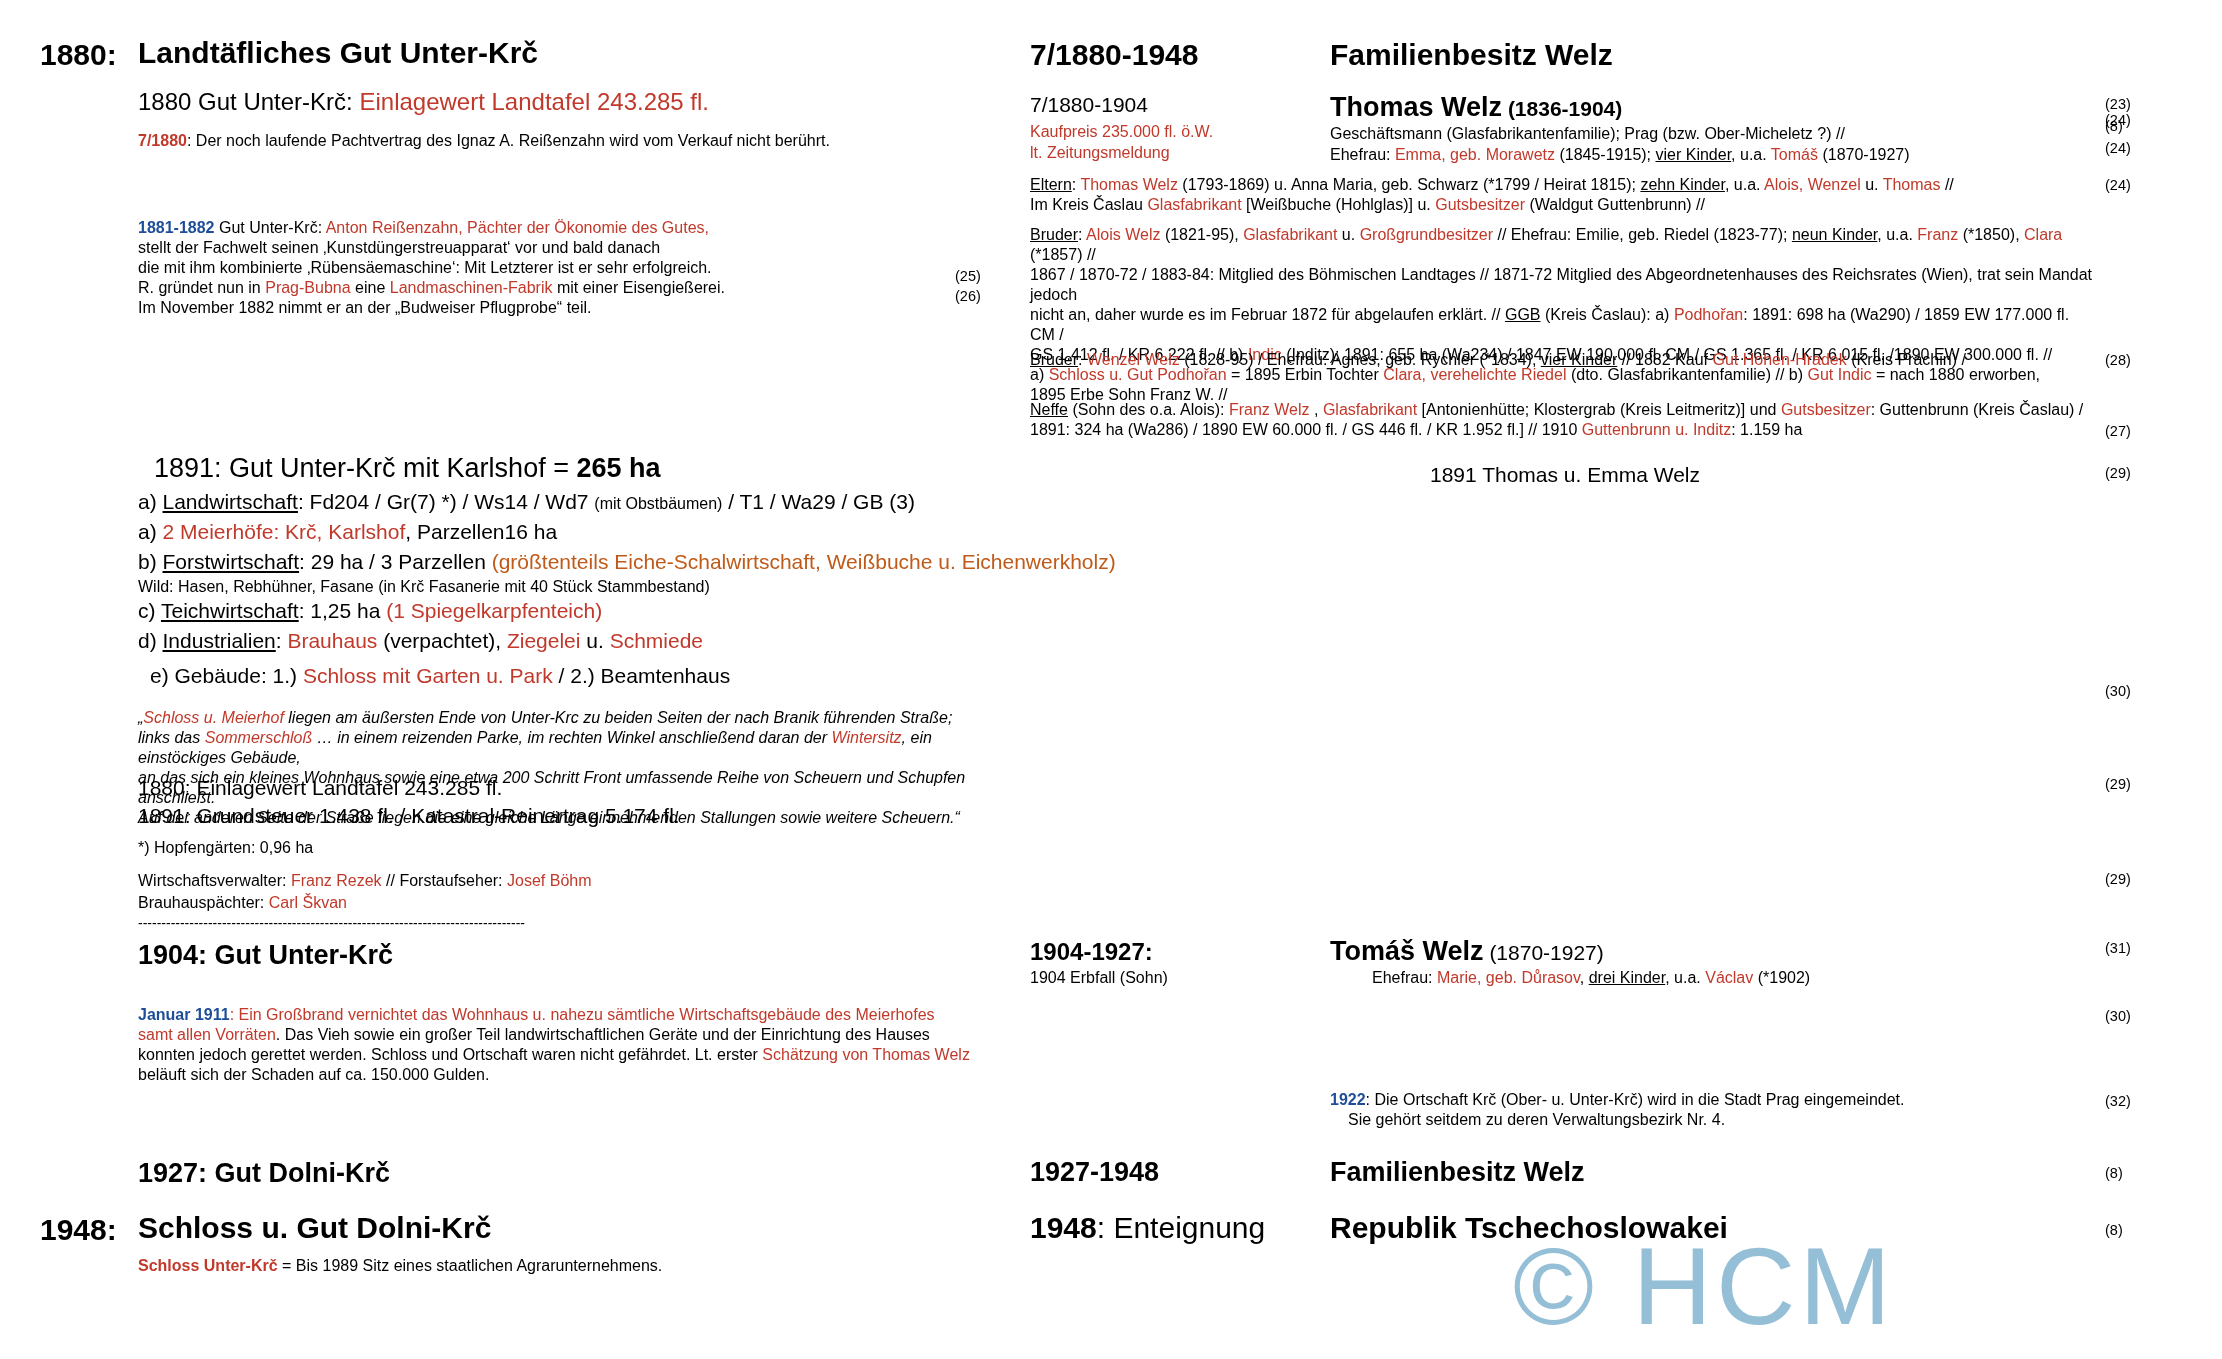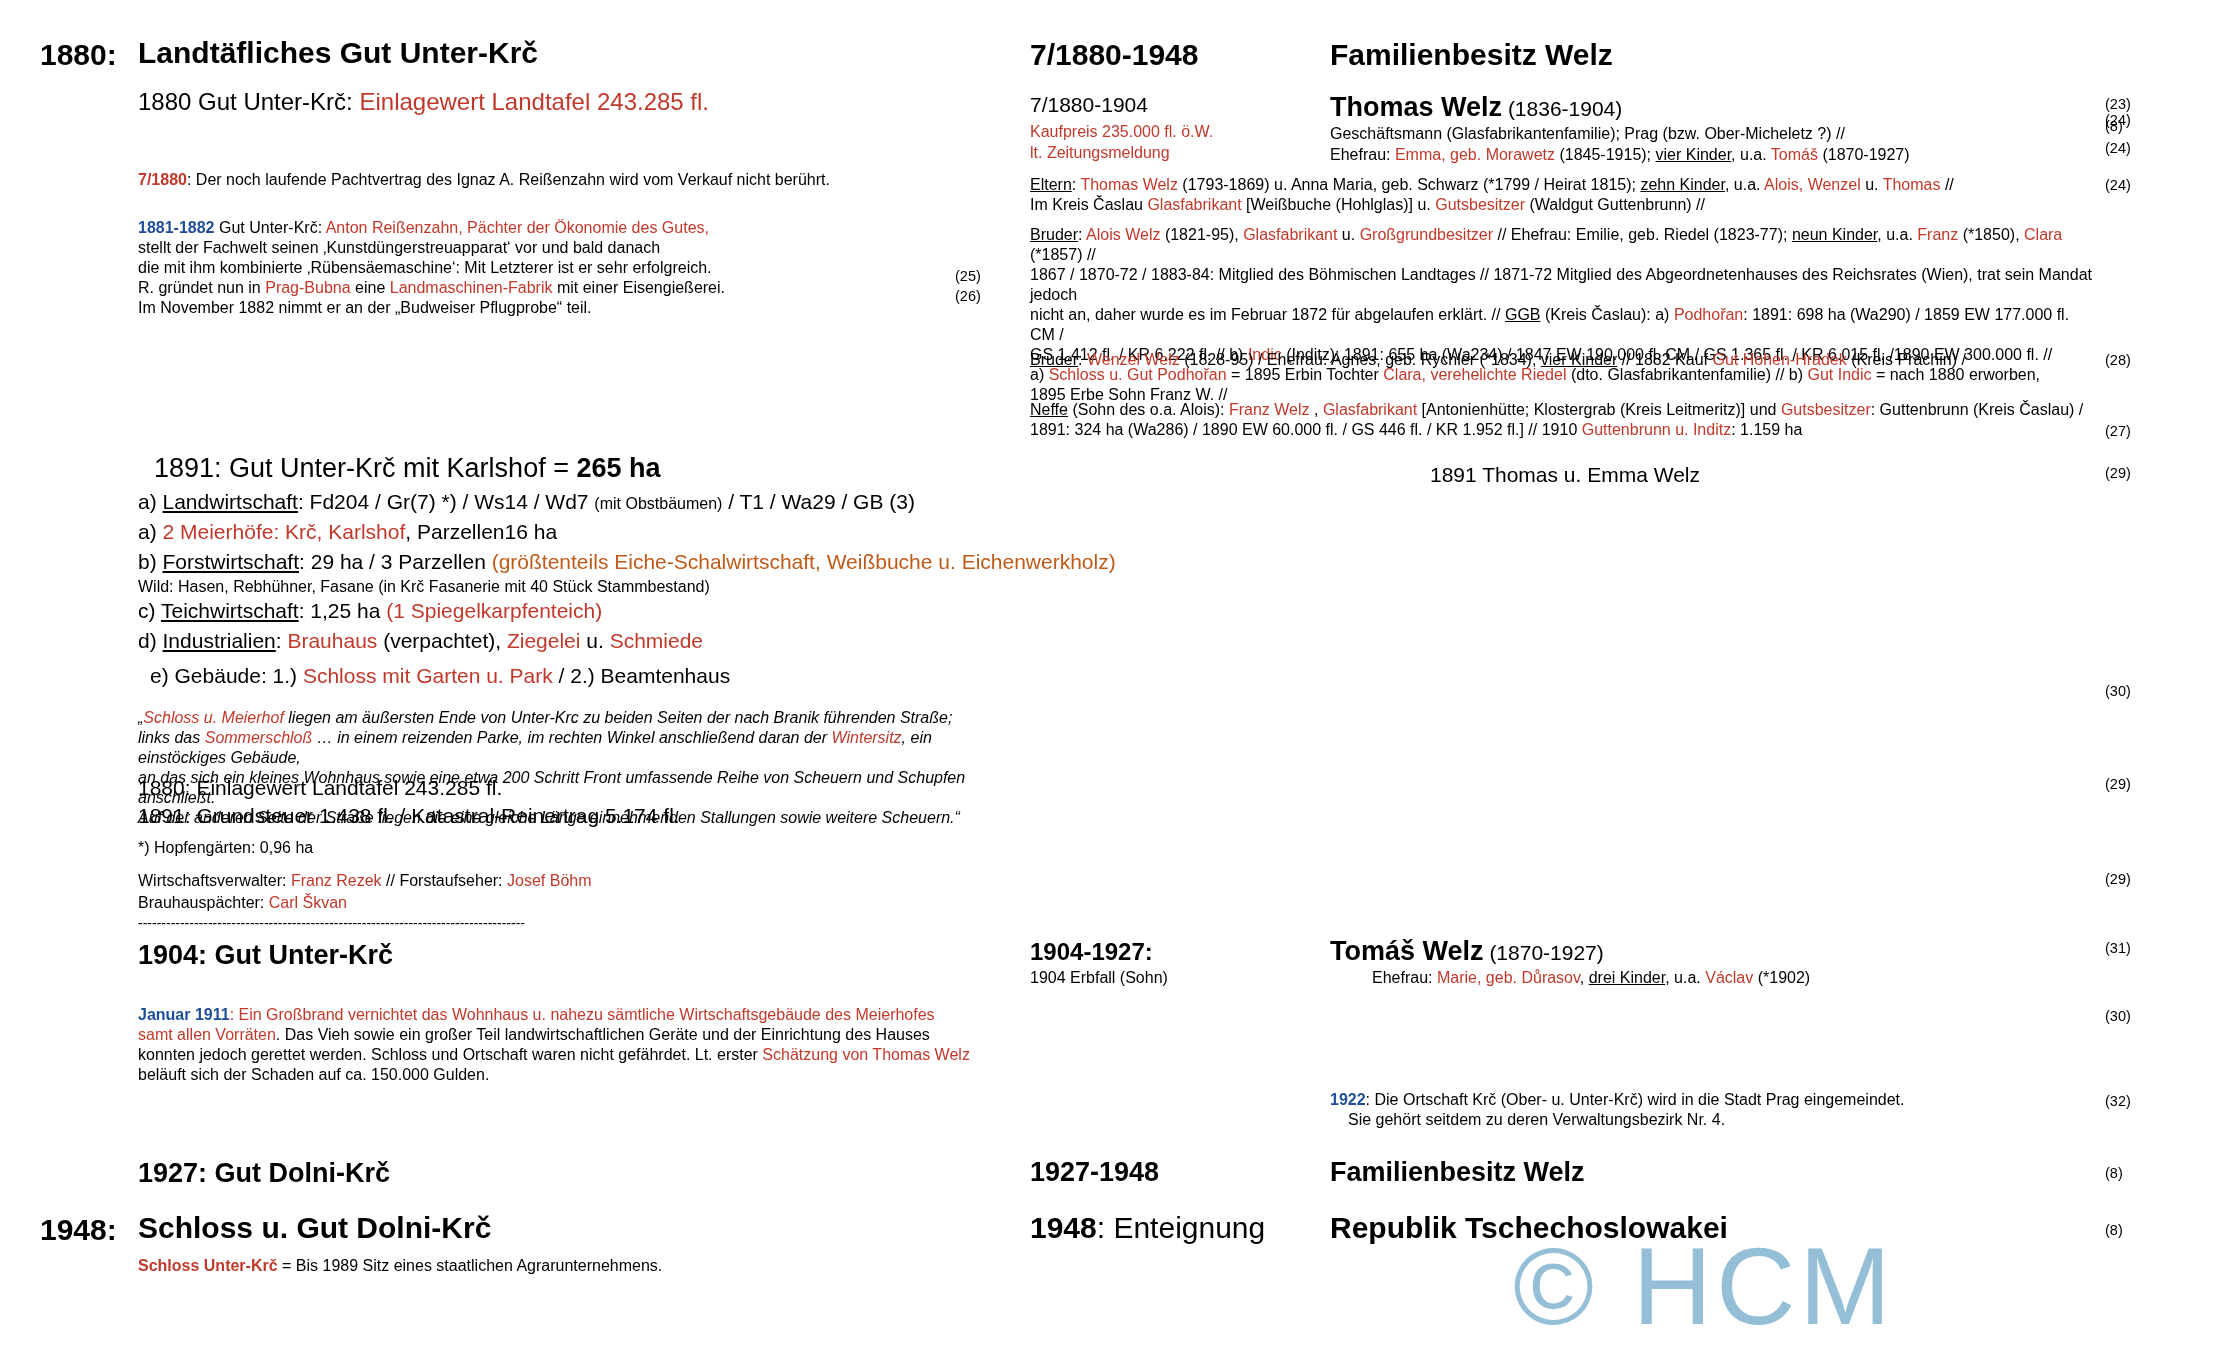--- a/index.html
+++ b/index.html
@@ -61,21 +61,21 @@
 
   <div class="blk t20 b" style="left:40px; top:38px;"><span>1880</span><span>:</span></div>
 
   <div class="blk t20 b" style="left:138px; top:36px;">Landtäfliches Gut Unter-Krč</div>
 
   <div class="blk t16" style="left:138px; top:88px;">
     <span>1880 Gut Unter-Krč:</span>
     <span class="red">Einlagewert Landtafel 243.285 fl.</span>
   </div>
 
-  <div class="blk t11" style="left:138px; top:131px;margin-top:39px;">
+  <div class="blk t11" style="left:138px; top:131px;">
     <span class="red b">7/1880</span><span>: Der noch laufende Pachtvertrag des Ignaz A. Reißenzahn wird vom Verkauf nicht berührt.</span>
   </div>
 
   <div class="blk t11" style="left:138px; top:218px; width:780px;">
     <div><span class="blue b">1881-1882</span><span> Gut Unter-Krč:</span><span class="red"> Anton Reißenzahn, Pächter der Ökonomie des Gutes,</span></div>
     <div>stellt der Fachwelt seinen ‚Kunstdüngerstreuapparat‘ vor und bald danach</div>
     <div>die mit ihm kombinierte ‚Rübensäemaschine‘: Mit Letzterer ist er sehr erfolgreich.</div>
     <div><span>R. gründet nun in </span><span class="red">Prag-Bubna</span><span> eine </span><span class="red">Landmaschinen-Fabrik</span><span> mit einer Eisengießerei.</span></div>
     <div>Im November 1882 nimmt er an der „Budweiser Pflugprobe“ teil.</div>
   </div>
@@ -152,21 +152,21 @@
   </div>
 
   <div class="blk t20 b" style="left:1030px; top:38px;">7/1880-1948</div>
   <div class="blk t20 b" style="left:1330px; top:38px;">Familienbesitz Welz</div>
 
   <div class="blk t14" style="left:1030px; top:92px;">7/1880-1904</div>
   <div class="blk t11 red" style="left:1030px; top:122px;">Kaufpreis 235.000 fl. ö.W.</div>
   <div class="blk t11 red" style="left:1030px; top:143px;">lt. Zeitungsmeldung</div>
 
   <div class="blk t18 b" style="left:1330px; top:92px;">
-    <span>Thomas Welz</span><span class="t14" style="font-weight:normal;"> (1836-1904)</span>
+    <span>Thomas Welz</span><span class="t14" style="font-weight:bold;"> (1836-1904)</span>
   </div>
   <div class="blk t11" style="left:1330px; top:124px;">Geschäftsmann (Glasfabrikantenfamilie); Prag (bzw. Ober-Micheletz ?) //</div>
   <div class="blk t11" style="left:1330px; top:145px;">
     <span>Ehefrau: </span><span class="red">Emma, geb. Morawetz</span><span> (1845-1915); </span><span class="u">vier Kinder</span><span>, u.a. </span><span class="red">Tomáš</span><span> (1870-1927)</span>
   </div>
   <div class="ref" style="left:2105px; top:96px;">(23) (24)</div>
   <div class="ref" style="left:2105px; top:118px;">(8)</div>
   <div class="ref" style="left:2105px; top:140px;">(24)</div>
 
   <div class="blk t11" style="left:1030px; top:175px; width:1065px;">

